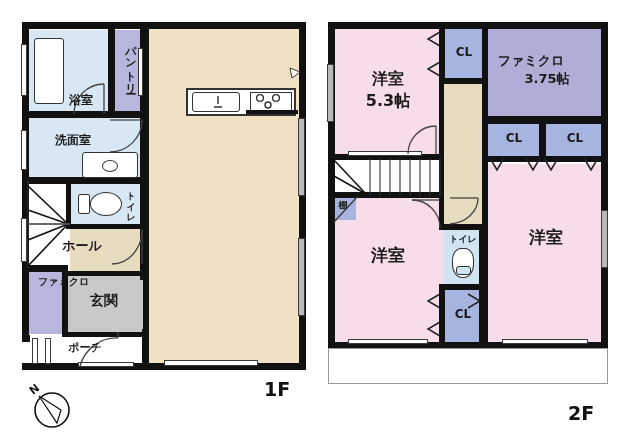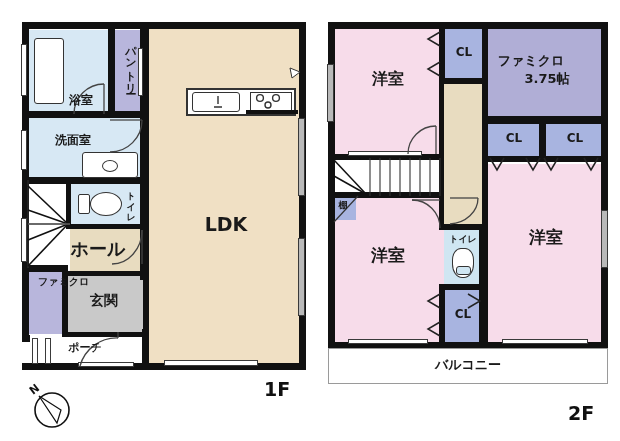--- a/index.html
+++ b/index.html
@@ -130,27 +130,26 @@
   </svg>
 
   <svg class="doorarc" style="left:272px;top:46px;" width="12" height="12">
     <path d="M0 0 L10 4 L2 10 Z" fill="#ffffff" stroke="#333" stroke-width="1"></path>
   </svg>
 
   <div class="lbl jp" style="left:36px;top:44px;width:54px;font-size:12px;margin-top:28px;">浴室</div>
   <div class="lbl jp vtext" style="left:104px;top:16px;width:14px;font-size:11px;">パントリー</div>
   <div class="lbl jp" style="left:24px;top:112px;width:62px;font-size:12px;">洗面室</div>
   <div class="lbl jp vtext" style="left:106px;top:164px;width:12px;font-size:9px;">トイレ</div>
-  <div class="lbl jp" style="left:52px;top:217px;width:56px;font-size:18px;">ホール</div>
+  <div class="lbl jp" style="left:36px;top:217px;width:56px;font-size:13px;">ホール</div>
   <div class="lbl jp" style="left:11px;top:255px;width:32px;font-size:10px;line-height:1.05;">
     <span style="display:inline-block;width:14px;word-break:break-all;">ファミクロ</span>
   </div>
   <div class="lbl jp" style="left:58px;top:271px;width:56px;font-size:14px;">玄関</div>
   <div class="lbl jp" style="left:36px;top:320px;width:62px;font-size:11px;">ポーチ</div>
-  <div class="lbl" style="left:166px;top:192px;width:84px;font-size:19px;">LDK</div>
 </div>
 
 <div class="fnt" style="left:264px;top:378px;font-size:19px;">1F</div>
 
 <div style="position:absolute;left:24px;top:382px;">
   <svg width="52" height="50">
     <circle cx="28" cy="28" r="17" fill="#ffffff" stroke="#111" stroke-width="1.6"></circle>
     <path d="M15 14 L33 41 L27 30 Z" fill="#111"></path>
     <path d="M15 14 L33 41 L37 28 Z" fill="#ffffff" stroke="#111" stroke-width="1.2"></path>
     <text x="9" y="13" font-size="11" font-weight="bold" fill="#111" transform="rotate(-38 9 13)" font-family="DejaVu Sans, sans-serif">N</text>
@@ -247,35 +246,35 @@
     <path d="M0 0 L7 12 L14 0" fill="none" stroke="#222" stroke-width="1.5"></path>
     <path d="M36 0 L43 12 L50 0" fill="none" stroke="#222" stroke-width="1.5"></path>
     <path d="M54 0 L61 12 L68 0" fill="none" stroke="#222" stroke-width="1.5"></path>
     <path d="M94 0 L101 12 L108 0" fill="none" stroke="#222" stroke-width="1.5"></path>
   </svg>
   <svg class="doorarc" style="left:142px;top:272px;" width="14" height="46">
     <path d="M0 0 L12 7 L0 14" fill="none" stroke="#222" stroke-width="1.5"></path>
   </svg>
 
   <div class="lbl jp" style="left:28px;top:48px;width:68px;font-size:16px;">洋室</div>
+  <div class="lbl jp" style="left:28px;top:70px;width:68px;font-size:16px;">5.3帖</div>
 
   <div class="lbl" style="left:120px;top:24px;width:36px;font-size:12px;">CL</div>
 
   <div class="lbl jp" style="left:156px;top:32px;width:98px;font-size:13px;">ファミクロ</div>
   <div class="lbl jp" style="left:172px;top:50px;width:98px;font-size:13px;">3.75帖</div>
 
   <div class="lbl" style="left:166px;top:110px;width:44px;font-size:12px;">CL</div>
   <div class="lbl" style="left:224px;top:110px;width:50px;font-size:12px;">CL</div>
 
   <div class="lbl jp" style="left:176px;top:206px;width:88px;font-size:17px;">洋室</div>
 
   <div class="lbl jp" style="left:24px;top:224px;width:76px;font-size:17px;">洋室</div>
 
   <div class="lbl jp" style="left:9px;top:178px;width:16px;font-size:9px;">棚</div>
 
   <div class="lbl jp" style="left:118px;top:212px;width:38px;font-size:9px;">トイレ</div>
 
   <div class="lbl" style="left:119px;top:286px;width:36px;font-size:12px;">CL</div>
 
-  <div class="lbl jp" style="left:72px;top:336px;width:140px;font-size:13px;">バルコニー</div>
 </div>
 
 <div class="fnt" style="left:568px;top:402px;font-size:19px;">2F</div>
 
 </body></html>

